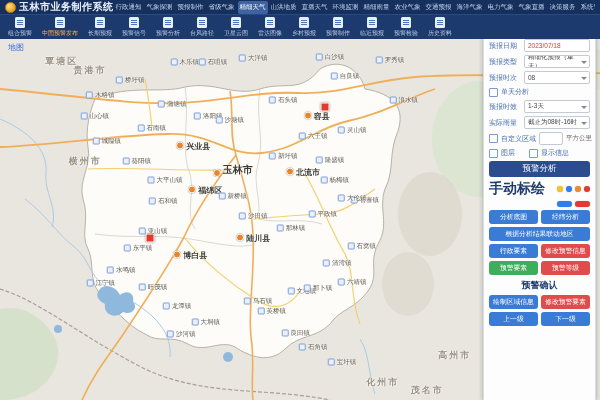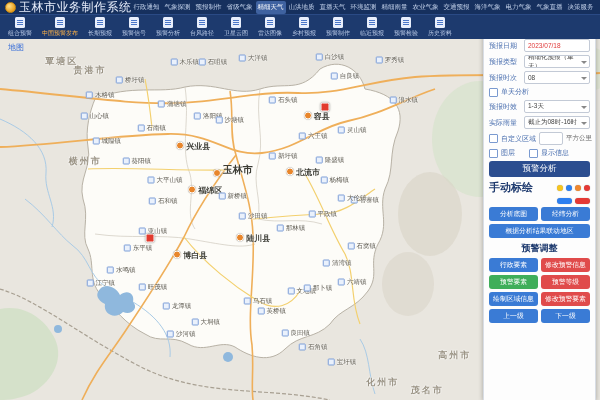--- a/index.html
+++ b/index.html
@@ -3,21 +3,21 @@
 <meta charset="utf-8">
 <style>
   html,body{margin:0;padding:0;}
   body{width:600px;height:400px;overflow:hidden;font-family:"Liberation Sans","DejaVu Sans",sans-serif;background:#e9e6df;}
   .app{position:relative;width:600px;height:400px;}
 
   
   .header{position:absolute;top:0;left:0;right:0;height:14px;background:#16305e;display:flex;align-items:center;padding:0 5px;box-sizing:border-box;z-index:30;}
   .brand{display:flex;align-items:center;gap:3px;flex:none;}
   .logo{width:9px;height:9px;border-radius:50%;background:radial-gradient(circle at 35% 35%,#ffe08a,#e8a020 70%);border:1px solid #c98a12;flex:none;}
-  .app-title{color:#e8eefc;font-size:12px;font-weight:normal;white-space:nowrap;letter-spacing:.5px;}
+  .app-title{color:#e8eefc;font-size:10px;font-weight:bold;white-space:nowrap;letter-spacing:.5px;}
   .top-nav{margin-left:auto;display:flex;gap:1px;overflow:hidden;}
   .nav-item{color:#c2d1ea;font-size:6.5px;padding:2px 2px;white-space:nowrap;cursor:pointer;border-radius:2px;}
   .nav-item.active{background:#3f62a0;color:#fff;}
 
   
   .toolbar{position:absolute;top:14px;left:0;right:0;height:25px;background:#1d3a6e;border-top:1px solid #2a4a85;display:flex;align-items:center;padding:0 6px;gap:6px;box-sizing:border-box;z-index:30;}
   .tool-item{display:flex;flex-direction:column;align-items:center;gap:1px;cursor:pointer;padding:0 2px;}
   .icon-doc{width:10px;height:11px;background:#e8eefc;border-radius:1.5px;position:relative;flex:none;}
   .icon-doc::after{content:'';position:absolute;left:2px;right:2px;top:3px;height:1px;background:#4a76c8;box-shadow:0 2px 0 #4a76c8,0 4px 0 #4a76c8;}
   .tool-label{font-size:6px;color:#b9c9e6;white-space:nowrap;}
@@ -47,21 +47,21 @@
   .control.select{padding-right:8px;}
   .control.select::after{content:'';position:absolute;right:2px;top:5px;border:3px solid transparent;border-top-color:#888;}
   .date-value{color:#e03b3b;}
   .checkbox{width:7px;height:7px;border:1px solid #7a9ad0;background:#fff;border-radius:1px;flex:none;cursor:pointer;}
   .cb-label{font-size:7px;color:#4a6faf;white-space:nowrap;}
   .mini-input{width:22px;height:11px;border:1px solid #c3cad6;border-radius:2px;background:#fff;flex:none;}
   .unit{font-size:6.5px;color:#666;white-space:nowrap;}
   .analyze-btn{height:16px;background:#2b4d8f;color:#fff;border:none;border-radius:3px;font-size:8.5px;width:100%;cursor:pointer;font-family:inherit;}
   .section-title{text-align:center;color:#1e3a6e;font-weight:bold;font-size:9px;margin-top:1px;}
   .manual-head{display:flex;align-items:center;justify-content:space-between;}
-  .manual-title{color:#1e3a6e;font-weight:bold;font-size:11px;}
+  .manual-title{color:#1e3a6e;font-weight:bold;font-size:14px;}
   .dots,.pills{display:flex;gap:3px;align-items:center;justify-content:flex-end;}
   .dot{width:6px;height:6px;border-radius:50%;cursor:pointer;box-shadow:0 0 1px rgba(0,0,0,.4);}
   .pill{width:15px;height:6px;border-radius:3px;cursor:pointer;box-shadow:0 0 1px rgba(0,0,0,.4);}
   .btn-row{display:flex;gap:3px;}
   .btn{flex:1;height:14px;border:none;border-radius:3px;color:#fff;font-size:6.8px;padding:0 1px;white-space:nowrap;cursor:pointer;overflow:hidden;font-family:inherit;}
   .btn.wide{width:100%;flex:none;}
 </style>
 </head>
 <body>
 
@@ -514,30 +514,30 @@
         <span class="pill" style="background: rgb(45, 127, 240);"></span>
         <span class="pill" style="background: rgb(229, 57, 53);"></span>
       </div>
 
     <div class="btn-row" id="manualBtns">
         <button class="btn" style="background: rgb(58, 123, 213);">分析底图</button>
         <button class="btn" style="background: rgb(58, 123, 213);">经纬分析</button>
       </div>
     <button class="btn wide" id="wideBtn" style="background: rgb(58, 123, 213);">根据分析结果联动地区</button>
 
-    <div class="section-title">预警调整</div>
     <div class="btn-row" id="adjustRow1">
         <button class="btn" style="background: rgb(58, 123, 213);">行政要素</button>
         <button class="btn" style="background: rgb(224, 75, 75);">修改预警信息</button>
       </div>
     <div class="btn-row" id="adjustRow2">
         <button class="btn" style="background: rgb(63, 174, 90);">预警要素</button>
         <button class="btn" style="background: rgb(224, 75, 75);">预警等级</button>
       </div>
 
+    <div class="section-title">预警确认</div>
     <div class="btn-row" id="confirmRow1">
         <button class="btn" style="background: rgb(58, 123, 213);">绘制区域信息</button>
         <button class="btn" style="background: rgb(224, 75, 75);">修改预警要素</button>
       </div>
     <div class="btn-row" id="confirmRow2">
         <button class="btn" style="background: rgb(58, 123, 213);">上一级</button>
         <button class="btn" style="background: rgb(58, 123, 213);">下一级</button>
       </div>
   </aside>
 

